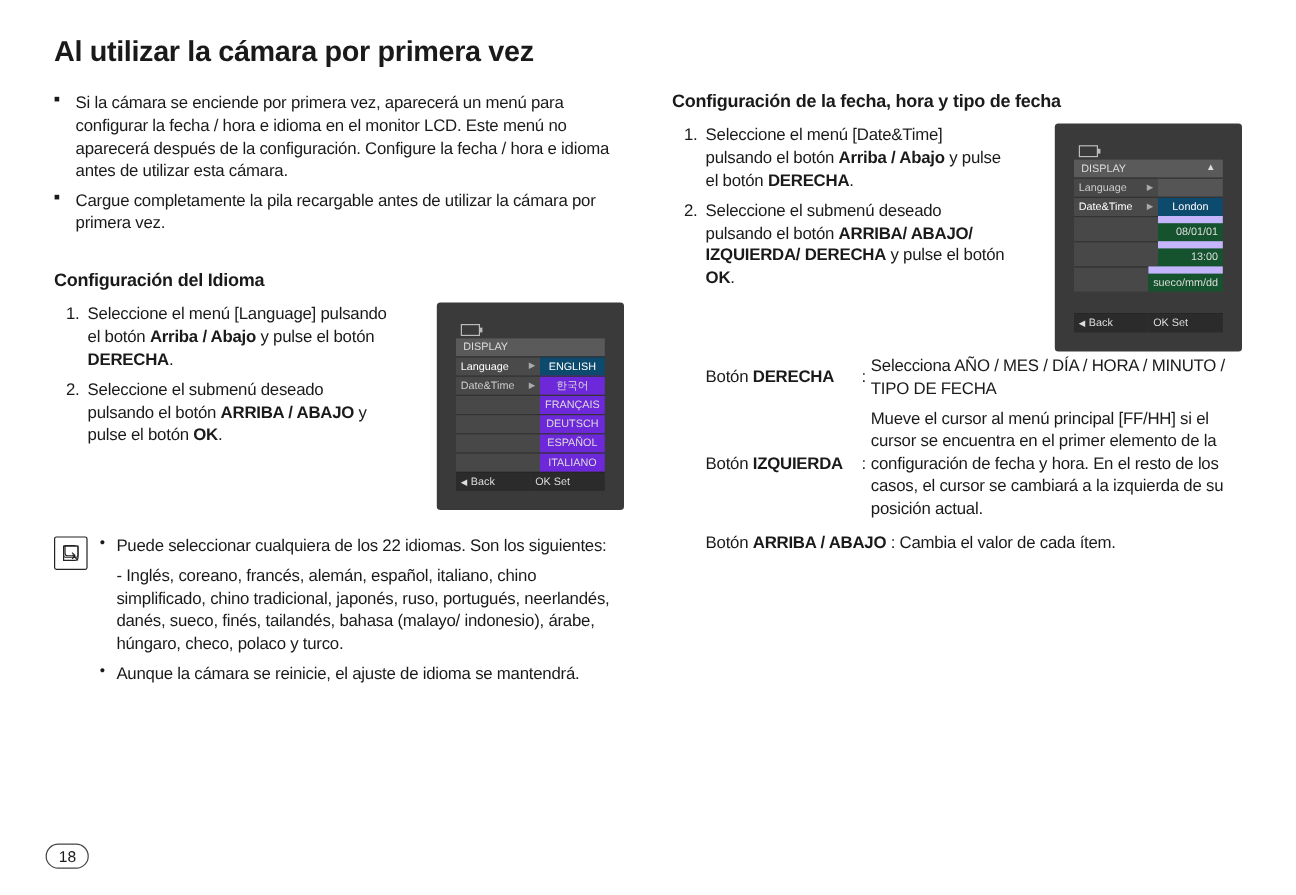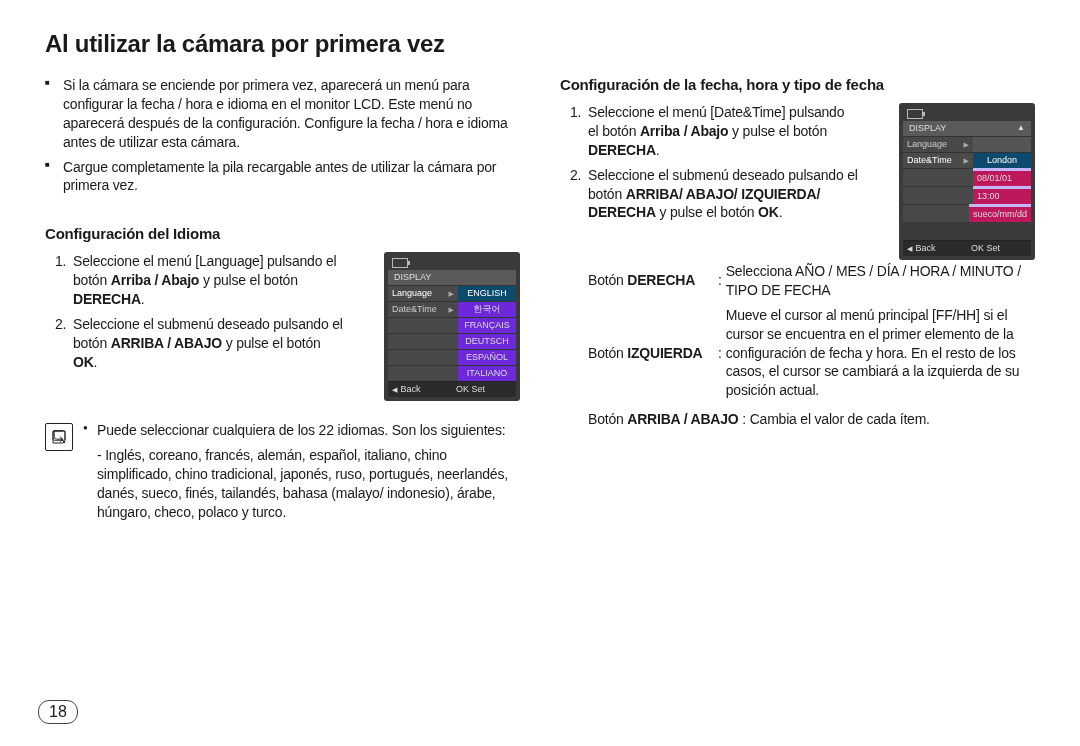--- a/index.html
+++ b/index.html
@@ -136,27 +136,27 @@
     padding-left: 28px;
     align-items: center;
   }
   .btn-desc .lbl { min-width: 130px; }
   .btn-desc .sep { padding-right: 4px; }
   .btn-desc .val { flex: 1; }
   .full-row { padding-left: 28px; line-height:1.35; letter-spacing:-0.2px; margin-top:10px; }
 
   
   .lcd {
-    width: 136px;
+    width: 156px;
     background: #3a3a3a;
     border-radius: 3px;
     flex: none;
     font-family: Arial, sans-serif;
     color: #ddd;
-    padding: 4px;
+    padding: 16px;
     box-sizing: border-box;
     font-size: 9px;
     line-height: 1;
     margin-left: 31px;
   }
   .lcd .topbar {
     height: 14px;
     position: relative;
   }
   .lcd .topbar .bat {
@@ -209,31 +209,31 @@
     border-top: 1px solid #222;
   }
   .lcd .footer div {
     flex:1; padding: 3px 4px; background:#2b2b2b;
   }
   .lcd .footer .tri { font-size:7px; margin-right:3px; }
   .lcd-right .cell-l { width: 70px; }
   .lcd-right .cell-r { flex:1; }
   .lcd-right .subrow { display:flex; }
   .lcd-right .subrow .pad { width:70px; background:#484848; border-top:1px solid #333;}
-  .lcd-right .subrow .val { flex:1; background:#be185d; text-align:left; padding:3px 4px; border-top:3px solid #c4b5fd; font-size:9px;}
+  .lcd-right .subrow .val { flex:1; background:#14532d; text-align:right; padding:3px 4px; border-top:6px solid #c4b5fd; font-size:9px;}
   .lcd-right .subrow:first-of-type .val { background:#888; color:#fff; }
 
   .page-no {
     position: absolute;
     bottom: 22px;
     left: 38px;
     border: 1px solid #444;
     border-radius: 11px;
     padding: 2px 10px;
-    font-size: 16px;
+    font-size: 13px;
   }
 </style>
 </head>
 <body>
 
 <div class="page">
   <h1 class="title">Al utilizar la cámara por primera vez</h1>
 
   <div class="columns">
 
@@ -306,20 +306,23 @@
               <path d="M3 3 h18 v14 a4 4 0 0 1 -4 4 h-14 z M3 3 l0 0" fill="none" stroke="#222" stroke-width="1.5"></path>
               <path d="M14 14 l7 7" stroke="#222" stroke-width="1.5"></path>
               <rect x="3" y="3" width="18" height="14" rx="2" fill="none" stroke="#222" stroke-width="1.3"></rect>
             </svg>
         </div>
         <div class="note-content">
           <ul class="bsmall">
             <li>Puede seleccionar cualquiera de los 22 idiomas. Son los siguientes:</li>
           </ul>
           <div class="cont">- Inglés, coreano, francés, alemán, español, italiano, chino simplificado, chino tradicional, japonés, ruso, portugués, neerlandés, danés, sueco, finés, tailandés, bahasa (malayo/ indonesio), árabe, húngaro, checo, polaco y turco.</div>
+          <ul class="bsmall">
+            <li>Aunque la cámara se reinicie, el ajuste de idioma se mantendrá.</li>
+          </ul>
         </div>
       </div>
     </div>
 
     <div class="col">
       <h2 class="subhead first">Configuración de la fecha, hora y tipo de fecha</h2>
 
       <div class="step-row">
         <ol class="steps step-text">
           <li>

